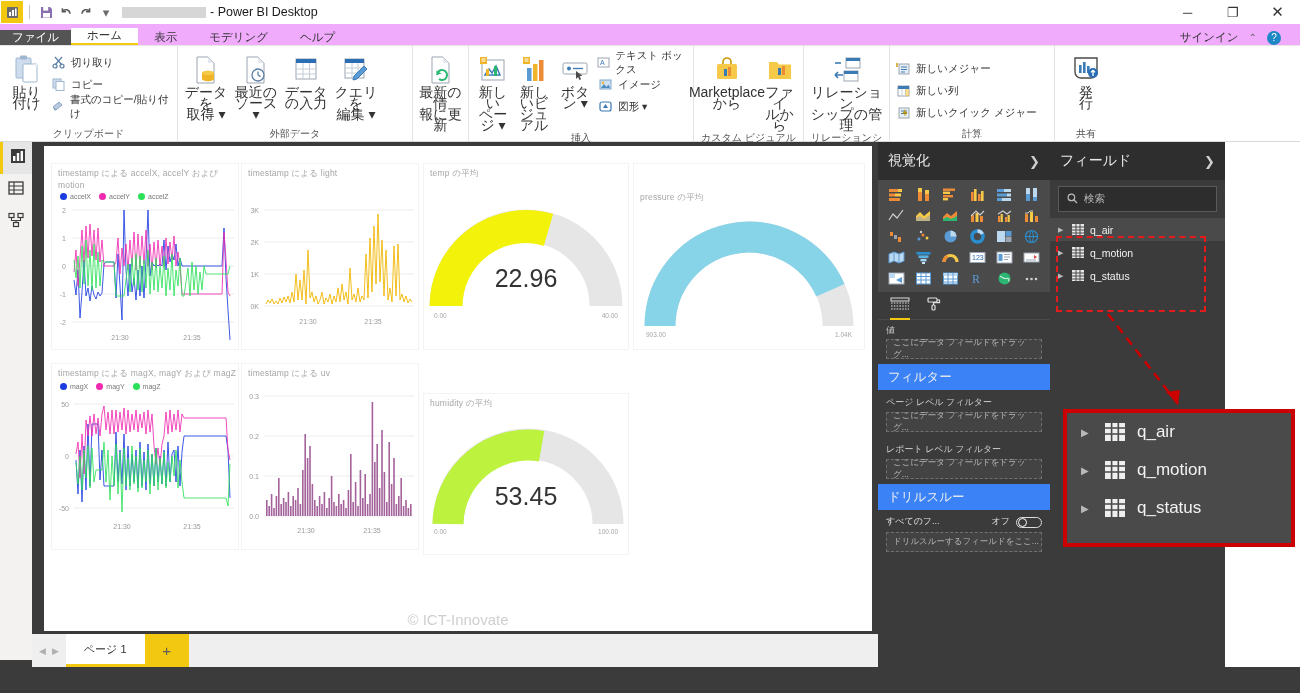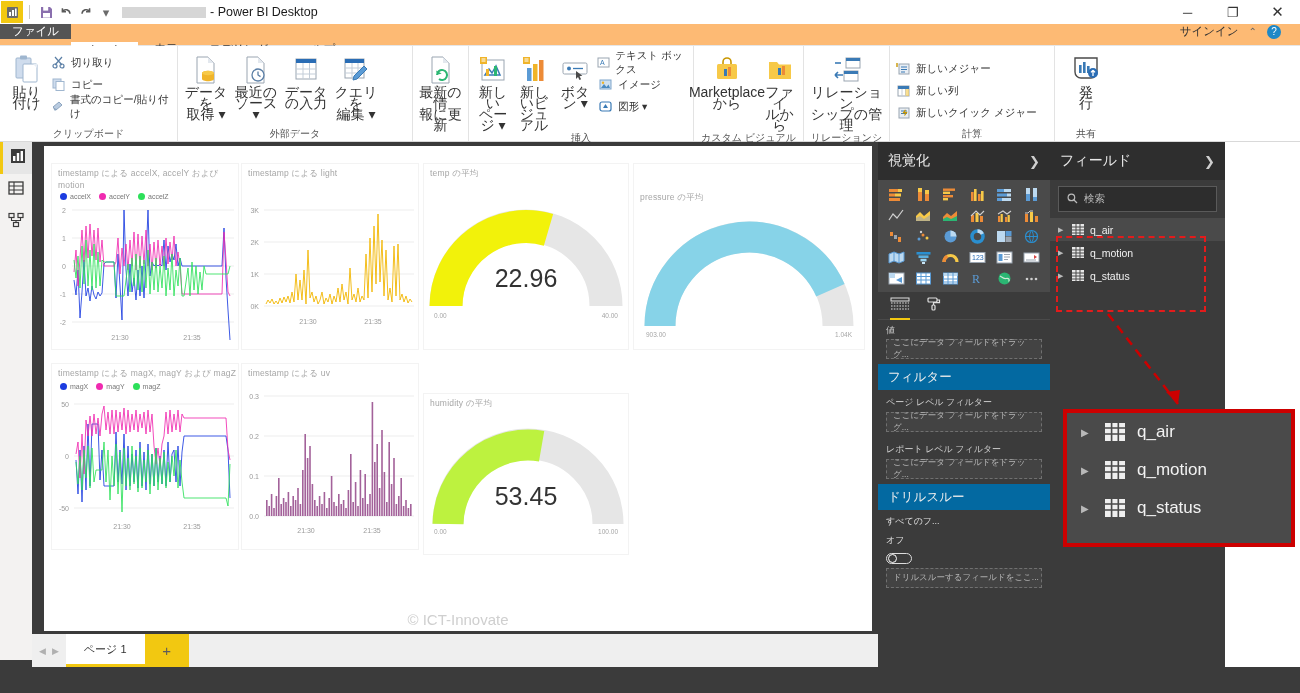--- a/index.html
+++ b/index.html
@@ -34,21 +34,21 @@
   .tb-right { margin-left: auto; display: flex; align-items: center; height: 24px; }
   .tb-btn {
     width: 45px; height: 24px; display: flex; align-items: center; justify-content: center;
     color: #333; font-size: 13px;
   }
   .tb-btn.close { font-size: 15px; }
 
   
   .ribbon-tabs {
     position: absolute; left: 0; top: 24px; width: 1300px; height: 22px;
-    background: #fdba74; display: flex; align-items: flex-start;
+    background: #f0abfc; display: flex; align-items: flex-end;
     border-bottom: 1px solid #e6e6e6;
   }
   .rt-file {
     background: #545454; color: #fff; font-size: 11.5px;
     padding: 0 12px; display: flex; align-items: center;
   }
   .rt {
     font-size: 11.5px; color: #333; padding: 0 16px;
     display: flex; align-items: center; margin-top: 18px;
   }
@@ -179,26 +179,26 @@
   .viztab.active::after {
     content: ""; position: absolute; left: 0; right: 0; bottom: -1px; height: 2px; background: #f2c811;
   }
   .field-label { font-size: 9px; color: #cfcfcf; padding: 4px 0 2px 8px; }
   .dropzone {
     margin: 0 8px 5px 8px; height: 20px; border: 1px dashed #707070;
     display: flex; align-items: center; padding-left: 6px;
     font-size: 8.5px; color: #b5b5b5; background: #434343;
   }
   .section-hdr {
-    height: 26px; background: #0369a1; display: flex; align-items: center;
+    height: 26px; background: #3b82f6; display: flex; align-items: center;
     padding-left: 10px; font-size: 12.5px; color: #ededed;
   }
   .sub-label { font-size: 9px; color: #d0d0d0; padding: 6px 0 3px 8px; }
   .toggle-row {
-    display: flex; align-items: flex-start; padding: 5px 8px 4px 8px; gap: 6px; flex-direction: column;
+    display: flex; align-items: flex-end; padding: 5px 8px 4px 8px; gap: 6px;
   }
   .toggle-row .tl { font-size: 9px; color: #e0e0e0; flex: 1; }
   .toggle-row .ts { font-size: 9px; color: #e0e0e0; }
   .switch {
     width: 26px; height: 11px; border-radius: 6px; background: #3b3b3b;
     border: 1px solid #ddd; position: relative;
   }
   .switch .knob {
     position: absolute; left: 1px; top: 0px; width: 9px; height: 9px; border-radius: 50%;
     background: #3b3b3b; border: 1.5px solid #fff;

